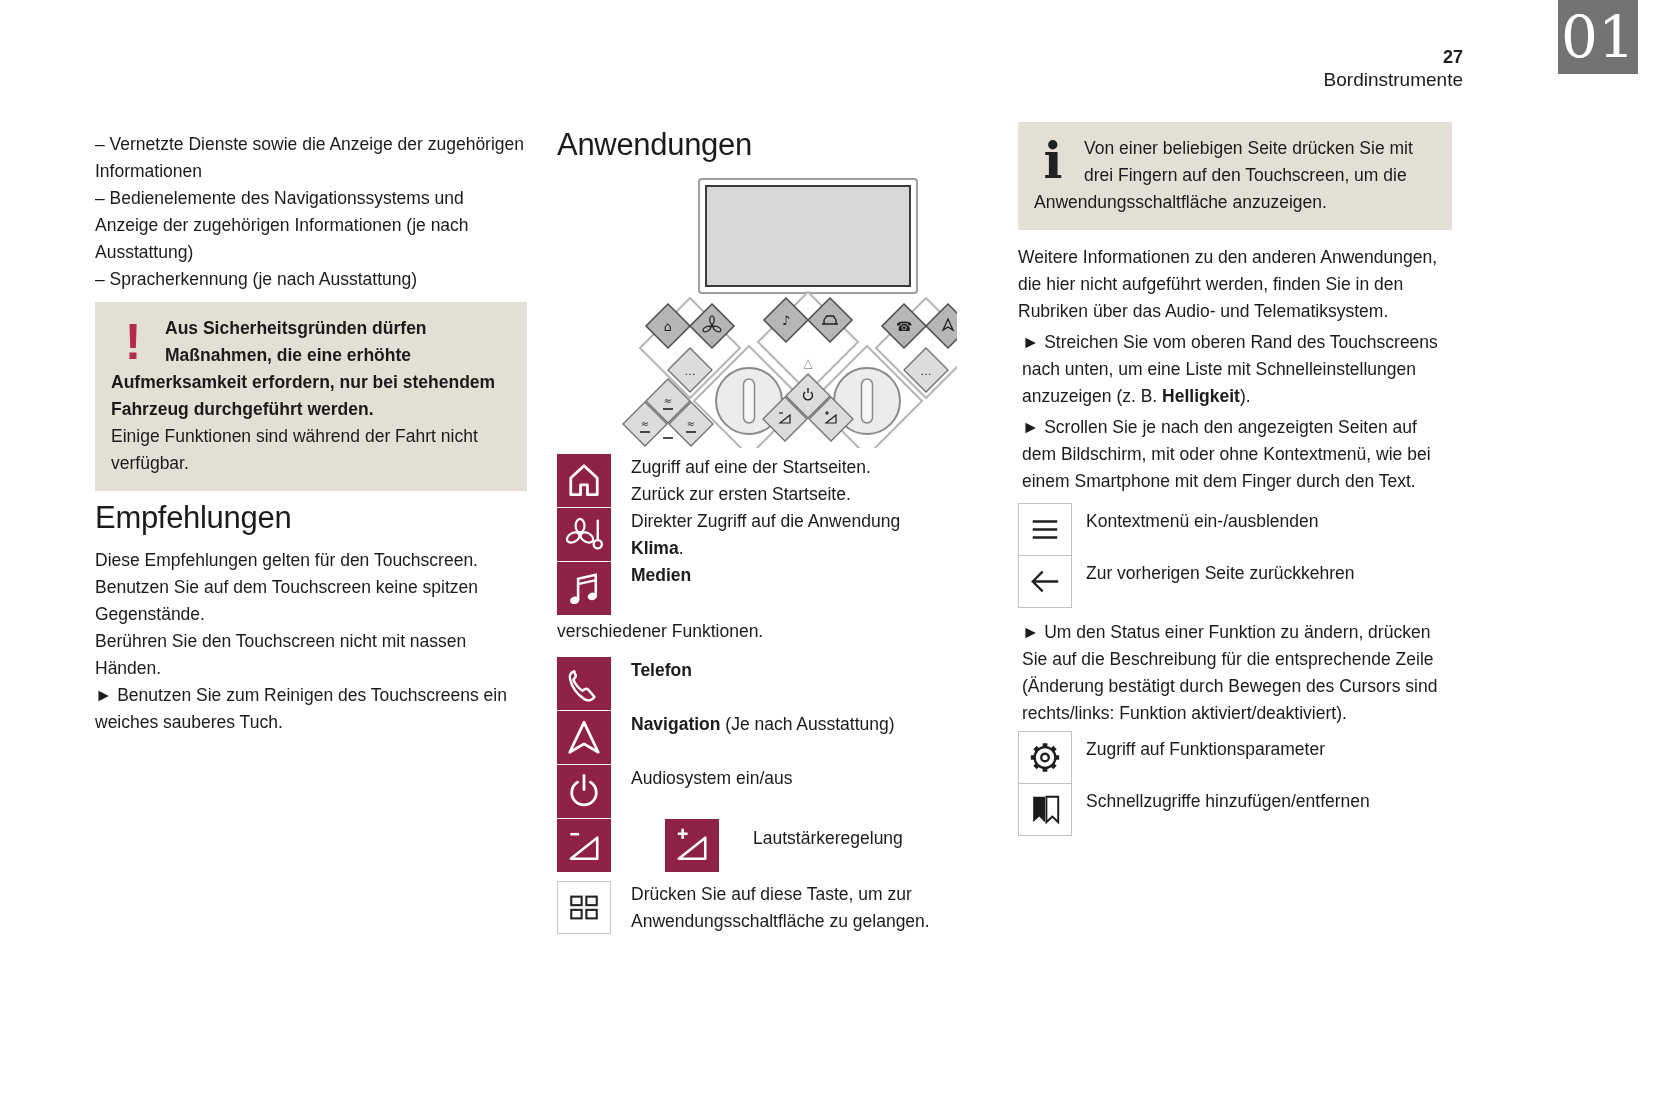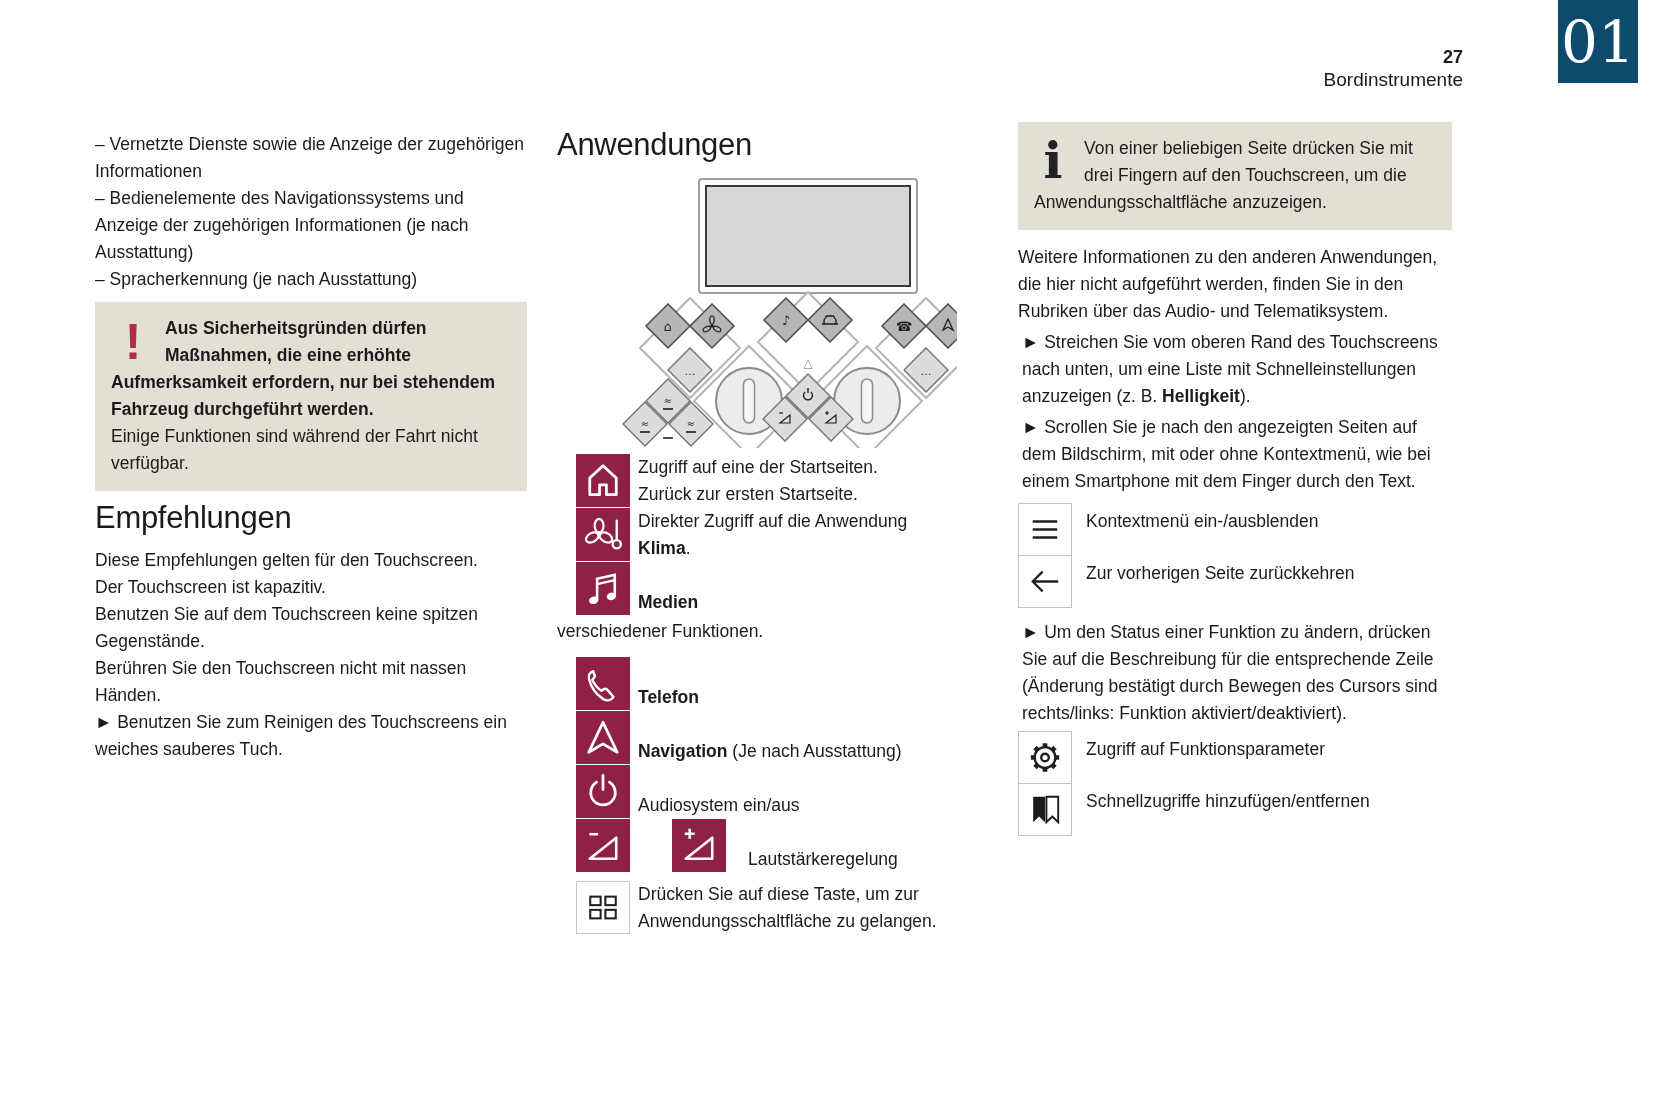--- a/index.html
+++ b/index.html
@@ -1,19 +1,19 @@
 <!DOCTYPE html>
 <html><head>
 <meta charset="utf-8">
 <style>
   html,body{margin:0;padding:0;background:#ffffff;}
   .page{position:relative;width:1653px;height:1102px;background:#ffffff;overflow:hidden;
         font-family:"Liberation Sans",sans-serif;color:#1b1b1b;}
   
-  .chapter-badge{position:absolute;left:1558px;top:0;width:80px;height:83px;background:#0c4a6e;
+  .chapter-badge{position:absolute;left:1558px;top:0;width:80px;height:74px;background:#737373;
         display:flex;align-items:center;justify-content:center;}
   .chapter-badge span{font-family:"DejaVu Serif",serif;font-weight:400;font-size:58px;color:#ffffff;line-height:1;}
   .page-meta{position:absolute;right:190px;top:46px;text-align:right;}
   .page-meta .num{font-weight:700;font-size:18px;display:block;line-height:22px;}
   .page-meta .sec{font-size:19px;display:block;line-height:24px;}
   
   .col{position:absolute;font-size:17.5px;line-height:27px;}
   .col-left{left:95px;top:131px;width:432px;}
   .col-mid{left:557px;top:126px;width:400px;}
   .col-right{left:1018px;top:122px;width:434px;}
@@ -25,21 +25,21 @@
   .note-box{background:#e4dfd5;padding:13px 16px 14px 16px;margin-top:9px;}
   .note-box::after{content:"";display:block;clear:both;}
   .warn-mark{float:left;width:28px;height:52px;line-height:50px;font-size:50px;font-weight:700;
         color:#b42a4d;margin:2px 18px 0 8px;text-align:center;}
   .info-mark{float:left;width:26px;height:52px;line-height:48px;font-size:50px;font-weight:700;
         font-family:"DejaVu Serif",serif;color:#222;margin:2px 18px 0 6px;text-align:center;}
   h2.heading{font-size:31px;line-height:38px;font-weight:500;margin:8px 0 10px 0;letter-spacing:-0.3px;}
   h2.heading.first{margin-top:0;}
   
   .illustration{display:block;margin:12px 0 6px 0;}
-  .mrow{display:flex;gap:8px;align-items:flex-end;margin-left:19px;}
+  .mrow{display:flex;gap:20px;align-items:flex-start;}
   .tile{flex:none;width:54px;height:53px;background:#8e2144;margin-bottom:1px;
         display:flex;align-items:center;justify-content:center;}
   .tile.white{background:#ffffff;border:1px solid #c6c6c6;width:52px;height:51px;}
   .mtext{padding-top:0px;}
   .block{display:block;}
   .wrapline{margin:2px 0 12px 0;}
   .volrow .tile.plus{margin-left:34px;}
   .volrow .mtext{padding-top:6px;margin-left:14px;}
   .gap-top{margin-top:8px;}
   
@@ -73,21 +73,20 @@
 
     <div class="note-box">
       <span class="warn-mark">!</span>
       <b>Aus Sicherheitsgründen dürfen Maßnahmen, die eine erhöhte Aufmerksamkeit erfordern, nur bei stehendem Fahrzeug durchgeführt werden.</b>
       <span class="block">Einige Funktionen sind während der Fahrt nicht verfügbar.</span>
     </div>
 
     <h2 class="heading">Empfehlungen</h2>
     <div class="paras">
       <p>Diese Empfehlungen gelten für den Touchscreen.</p>
-      <p>Der Touchscreen ist kapazitiv.</p>
       <p>Benutzen Sie auf dem Touchscreen keine spitzen Gegenstände.</p>
       <p>Berühren Sie den Touchscreen nicht mit nassen Händen.</p>
       <p class="arrow-p">►  Benutzen Sie zum Reinigen des Touchscreens ein weiches sauberes Tuch.</p>
     </div>
   </div>
 
   <div class="col col-mid">
     <h2 class="heading first">Anwendungen</h2>
 
     <svg class="illustration" width="400" height="272" viewBox="0 0 400 272" xmlns="http://www.w3.org/2000/svg" font-family="DejaVu Sans, sans-serif">

